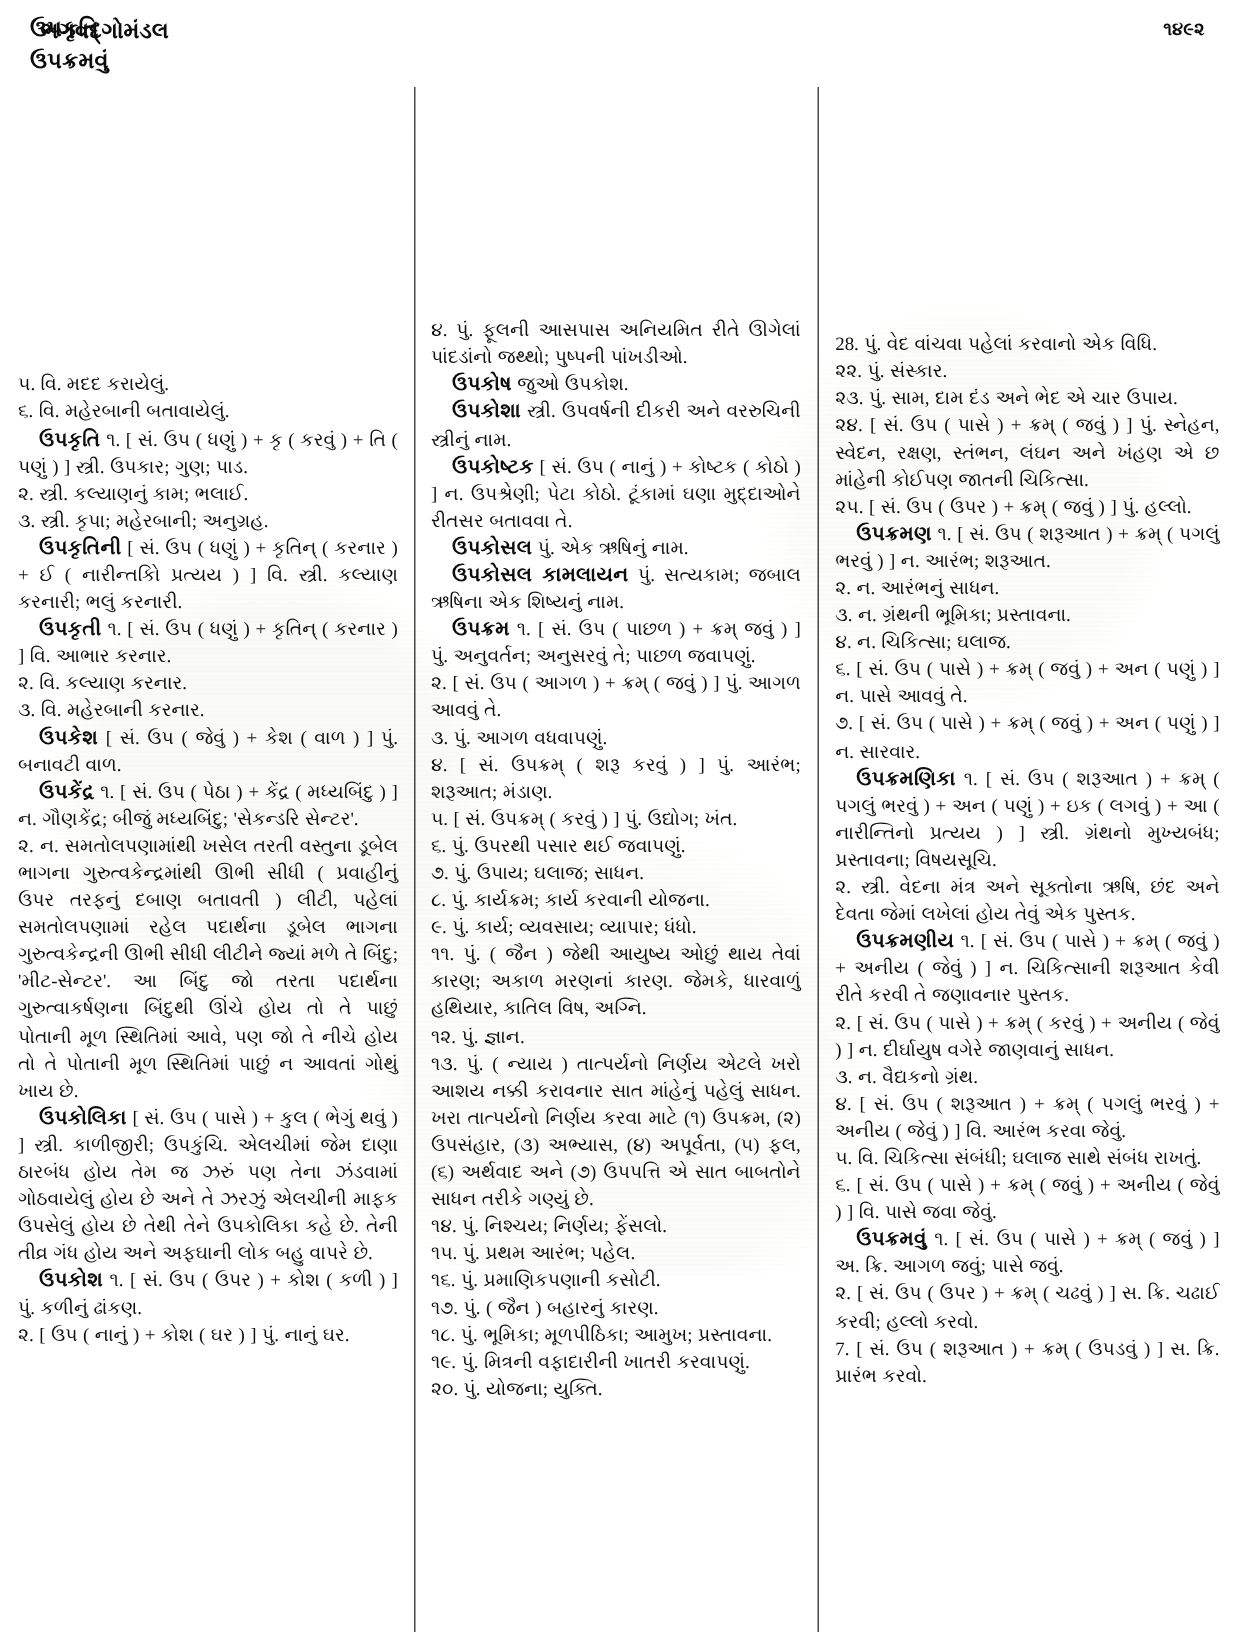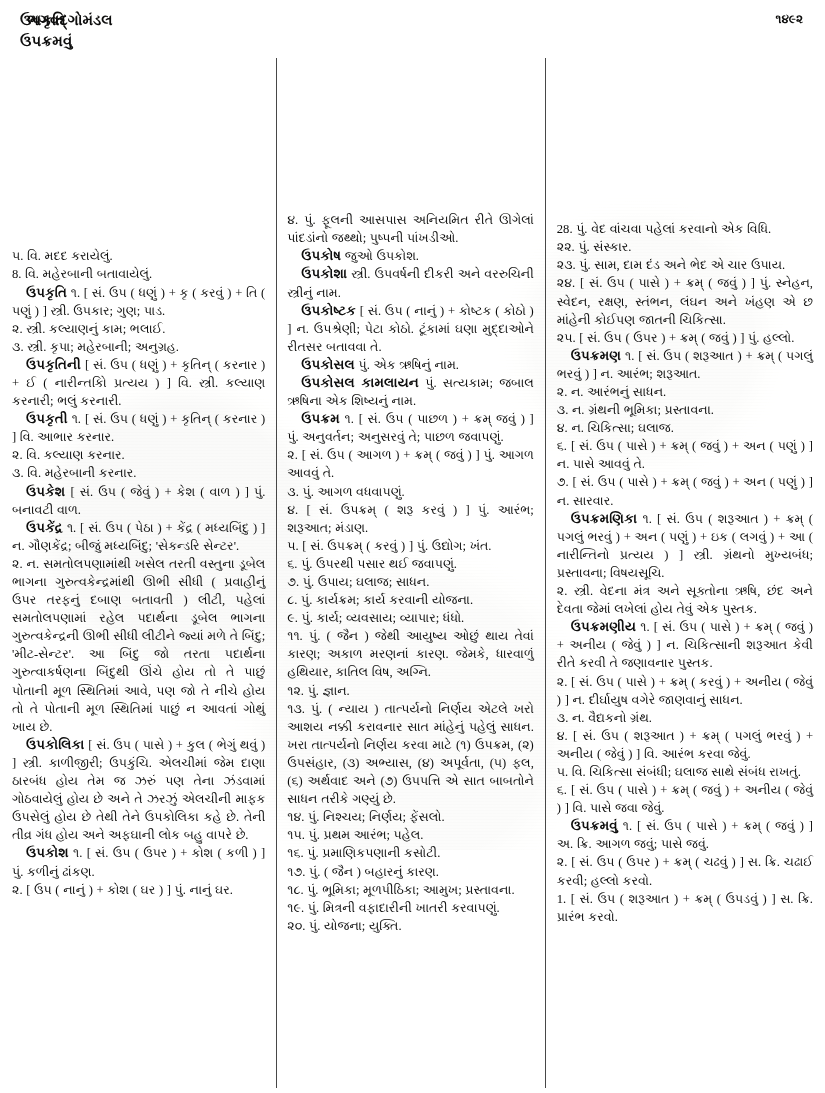--- a/index.html
+++ b/index.html
@@ -127,21 +127,21 @@
       <div>ઉપકૃતિ</div>
       <div>ઉપક્રમવું</div>
     </div>
     <div class="hdr-center">ભગવદ્ગોમંડલ</div>
     <div class="hdr-right">૧૪૯૨</div>
   </div>
 
   <div class="columns">
     <div class="col col-1">
         <p class="block flush"><span class="gloss">૫. વિ. મદદ કરાયેલું.</span></p>
-        <p class="block flush"><span class="gloss">8. વિ. મહેરબાની બતાવાયેલું.</span></p>
+        <p class="block flush"><span class="gloss">૬. વિ. મહેરબાની બતાવાયેલું.</span></p>
         <p class="block"><span class="headword">ઉપકૃતિ</span> <span class="gloss">૧. [ સં. ઉપ ( ધણું ) + કૃ ( કરવું ) + તિ ( પણું ) ] સ્ત્રી. ઉપકાર; ગુણ; પાડ.</span></p>
         <p class="block flush"><span class="gloss">૨. સ્ત્રી. કલ્યાણનું કામ; ભલાઈ.</span></p>
         <p class="block flush"><span class="gloss">૩. સ્ત્રી. કૃપા; મહેરબાની; અનુગ્રહ.</span></p>
         <p class="block"><span class="headword">ઉપકૃતિની</span> <span class="gloss">[ સં. ઉપ ( ધણું ) + કૃતિન્ ( કરનાર ) + ઈ ( નારીન્તકિો પ્રત્યય ) ] વિ. સ્ત્રી. કલ્યાણ કરનારી; ભલું કરનારી.</span></p>
         <p class="block"><span class="headword">ઉપકૃતી</span> <span class="gloss">૧. [ સં. ઉપ ( ધણું ) + કૃતિન્ ( કરનાર ) ] વિ. આભાર કરનાર.</span></p>
         <p class="block flush"><span class="gloss">૨. વિ. કલ્યાણ કરનાર.</span></p>
         <p class="block flush"><span class="gloss">૩. વિ. મહેરબાની કરનાર.</span></p>
         <p class="block"><span class="headword">ઉપકેશ</span> <span class="gloss">[ સં. ઉપ ( જેવું ) + કેશ ( વાળ ) ] પું. બનાવટી વાળ.</span></p>
         <p class="block"><span class="headword">ઉપકેંદ્ર</span> <span class="gloss">૧. [ સં. ઉપ ( પેઠા ) + કેંદ્ર ( મધ્યબિંદુ ) ] ન. ગૌણકેંદ્ર; બીજું મધ્યબિંદુ; 'સેકન્ડરિ સેન્ટર'.</span></p>
         <p class="block flush"><span class="gloss">૨. ન. સમતોલપણામાંથી ખસેલ તરતી વસ્તુના ડૂબેલ ભાગના ગુરુત્વકેન્દ્રમાંથી ઊભી સીધી ( પ્રવાહીનું ઉપર તરફનું દબાણ બતાવતી ) લીટી, પહેલાં સમતોલપણામાં રહેલ પદાર્થના ડૂબેલ ભાગના ગુરુત્વકેન્દ્રની ઊભી સીધી લીટીને જ્યાં મળે તે બિંદુ; 'મીટ-સેન્ટર'. આ બિંદુ જો તરતા પદાર્થના ગુરુત્વાકર્ષણના બિંદુથી ઊંચે હોય તો તે પાછું પોતાની મૂળ સ્થિતિમાં આવે, પણ જો તે નીચે હોય તો તે પોતાની મૂળ સ્થિતિમાં પાછું ન આવતાં ગોથું ખાય છે.</span></p>
@@ -193,17 +193,17 @@
         <p class="block"><span class="headword">ઉપક્રમણિકા</span> <span class="gloss">૧. [ સં. ઉપ ( શરૂઆત ) + ક્રમ્ ( પગલું ભરવું ) + અન ( પણું ) + ઇક ( લગવું ) + આ ( નારીન્તિનો પ્રત્યય ) ] સ્ત્રી. ગ્રંથનો મુખ્યબંધ; પ્રસ્તાવના; વિષયસૂચિ.</span></p>
         <p class="block flush"><span class="gloss">૨. સ્ત્રી. વેદના મંત્ર અને સૂક્તોના ઋષિ, છંદ અને દેવતા જેમાં લખેલાં હોય તેવું એક પુસ્તક.</span></p>
         <p class="block"><span class="headword">ઉપક્રમણીય</span> <span class="gloss">૧. [ સં. ઉપ ( પાસે ) + ક્રમ્ ( જવું ) + અનીય ( જેવું ) ] ન. ચિકિત્સાની શરૂઆત કેવી રીતે કરવી તે જણાવનાર પુસ્તક.</span></p>
         <p class="block flush"><span class="gloss">૨. [ સં. ઉપ ( પાસે ) + ક્રમ્ ( કરવું ) + અનીય ( જેવું ) ] ન. દીર્ઘાયુષ વગેરે જાણવાનું સાધન.</span></p>
         <p class="block flush"><span class="gloss">૩. ન. વૈદ્યકનો ગ્રંથ.</span></p>
         <p class="block flush"><span class="gloss">૪. [ સં. ઉપ ( શરૂઆત ) + ક્રમ્ ( પગલું ભરવું ) + અનીય ( જેવું ) ] વિ. આરંભ કરવા જેવું.</span></p>
         <p class="block flush"><span class="gloss">૫. વિ. ચિકિત્સા સંબંધી; ઘલાજ સાથે સંબંધ રાખતું.</span></p>
         <p class="block flush"><span class="gloss">૬. [ સં. ઉપ ( પાસે ) + ક્રમ્ ( જવું ) + અનીય ( જેવું ) ] વિ. પાસે જવા જેવું.</span></p>
         <p class="block"><span class="headword">ઉપક્રમવું</span> <span class="gloss">૧. [ સં. ઉપ ( પાસે ) + ક્રમ્ ( જવું ) ] અ. ક્રિ. આગળ જવું; પાસે જવું.</span></p>
         <p class="block flush"><span class="gloss">૨. [ સં. ઉપ ( ઉપર ) + ક્રમ્ ( ચઢવું ) ] સ. ક્રિ. ચઢાઈ કરવી; હલ્લો કરવો.</span></p>
-        <p class="block flush"><span class="gloss">1. [ સં. ઉપ ( શરૂઆત ) + ક્રમ્ ( ઉપડવું ) ] સ. ક્રિ. પ્રારંભ કરવો.</span></p>
+        <p class="block flush"><span class="gloss">7. [ સં. ઉપ ( શરૂઆત ) + ક્રમ્ ( ઉપડવું ) ] સ. ક્રિ. પ્રારંભ કરવો.</span></p>
       </div>
   </div>
 
 </div>
 
 </body></html>

